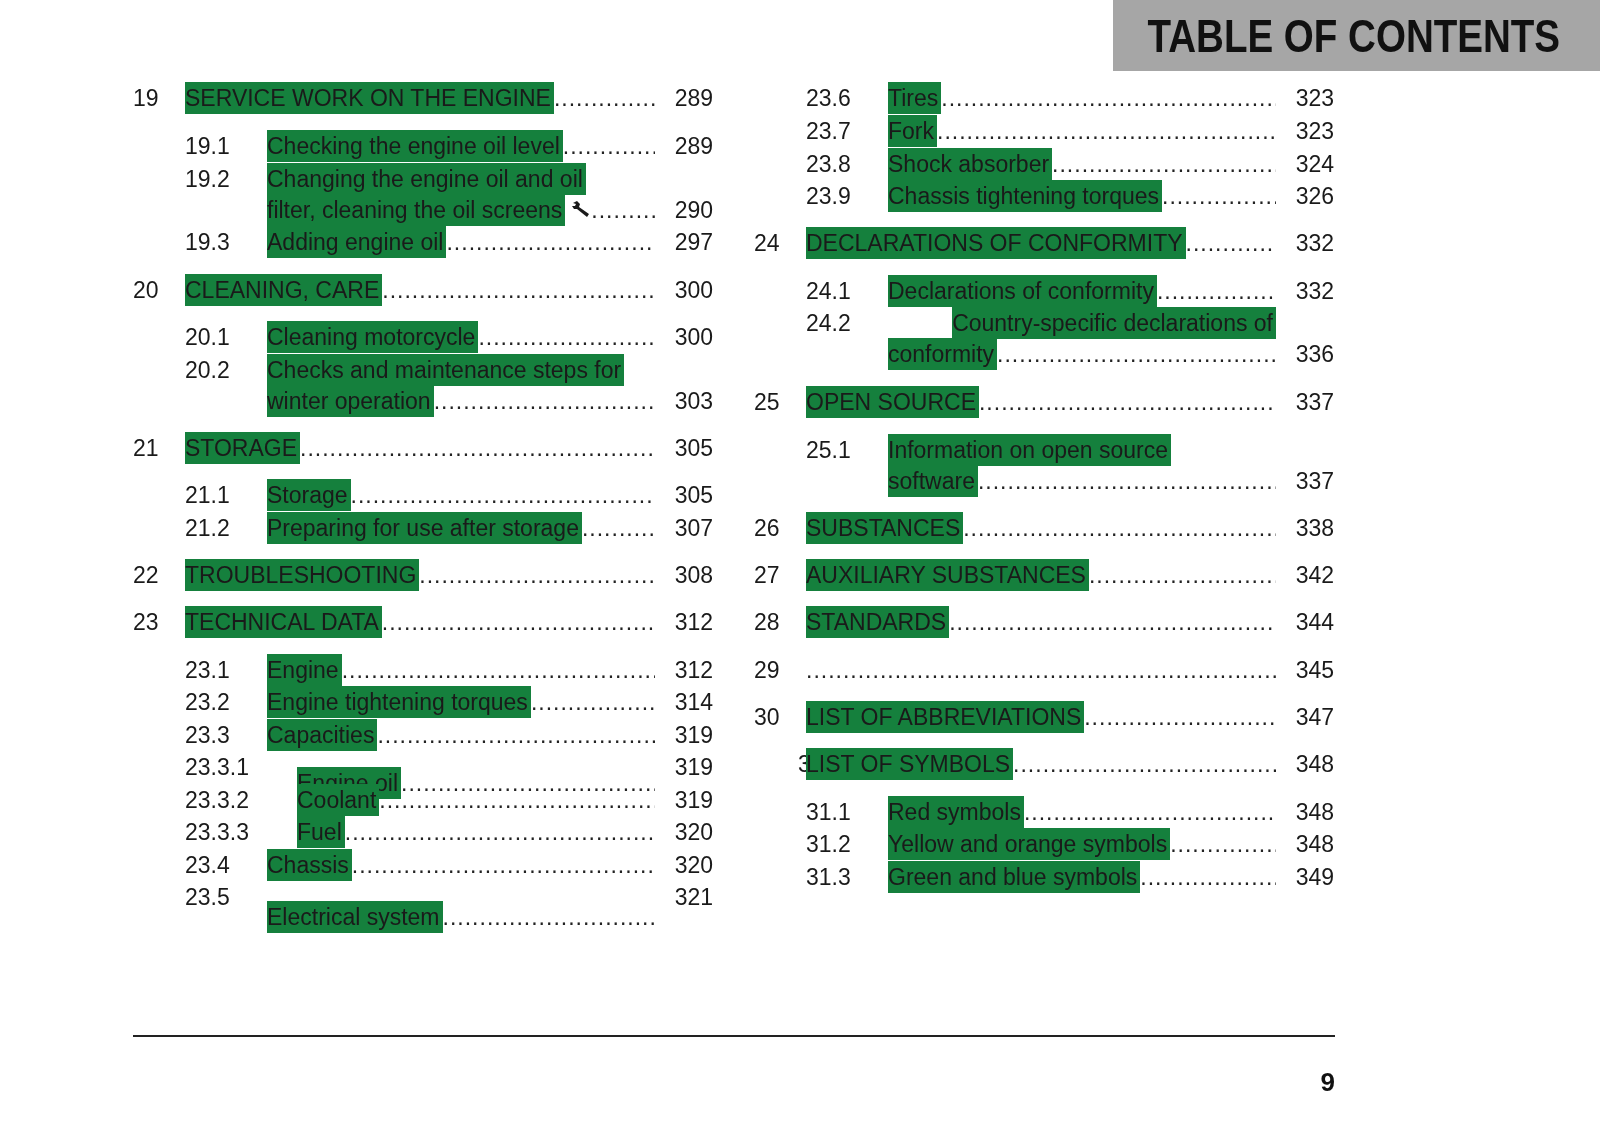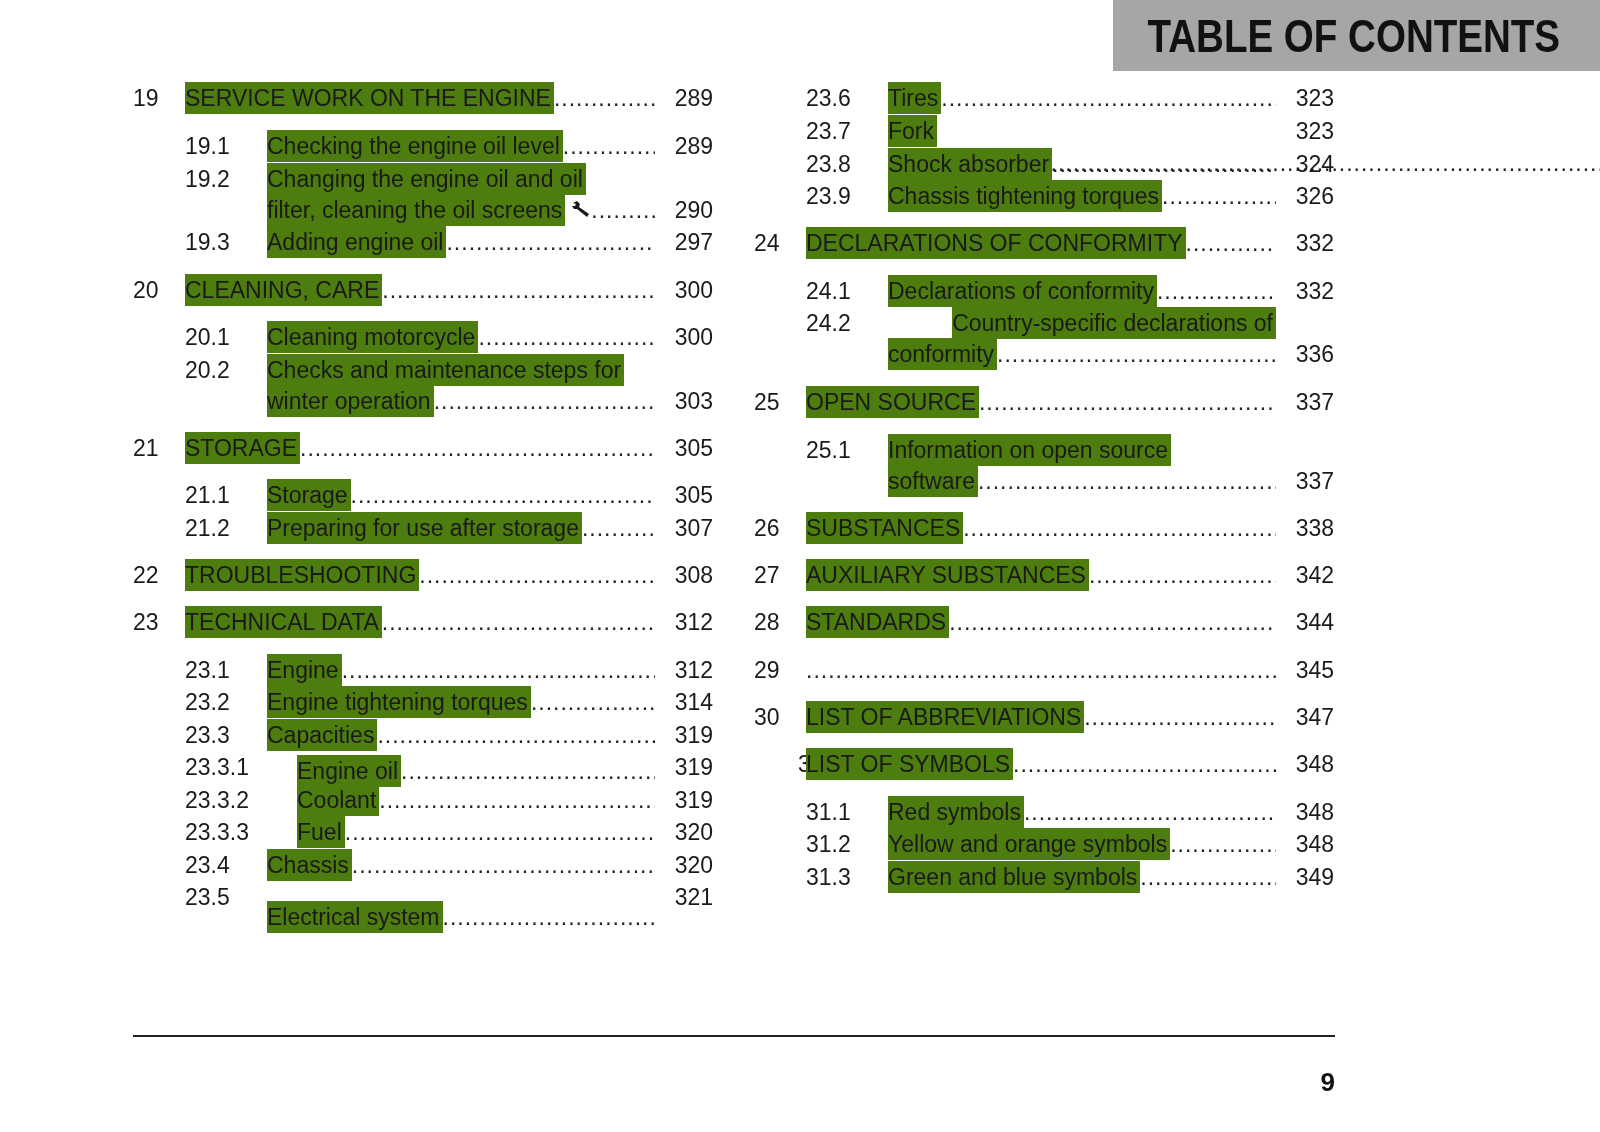--- a/index.html
+++ b/index.html
@@ -10,21 +10,21 @@
   .header-title { position: absolute; right: 40px; top: 8px; font-family: "Liberation Sans", sans-serif;
                   font-weight: bold; font-size: 47px; letter-spacing: 0px; color: #111;
                   transform: scaleX(0.82); transform-origin: right center; white-space: nowrap; }
   .col { position: absolute; top: 0; }
   .col-left { left: 133px; width: 580px; }
   .col-right { left: 754px; width: 580px; }
   .entry { position: absolute; left: 0; width: 100%; font-size: 23px; line-height: 32px;
            display: flex; align-items: baseline; white-space: nowrap; }
   .entry .num { flex: 0 0 auto; }
   .entry .title-wrap { position: absolute; display: flex; align-items: baseline; }
-  .entry .label { white-space: nowrap; padding-right: 3px; background: #4d7c0f; }
+  .entry .label { white-space: nowrap; padding-right: 3px; background: #15803d; }
   .entry .dots { flex: 1 1 auto; overflow: hidden; white-space: nowrap; letter-spacing: 1px; color: #222; }
   .entry .page { position: absolute; right: 0; }
   .wrench { display: inline-block; font-size: 20px; margin-left: 6px; }
   .footer-rule { position: absolute; left: 133px; top: 1035px; width: 1202px; height: 2px; background: #222; }
   .page-number { position: absolute; left: 1300px; width: 35px; text-align: right; top: 1067px;
                  font-weight: bold; font-size: 26px; color: #111; }
 </style>
 </head>
 <body>
 
@@ -157,21 +157,21 @@
     <div class="entry" style="top: 719px;">
       <span class="num" style="position: absolute; left: 52px;">23.3</span>
       <div class="title-wrap" style="left: 134px; right: 58px; top: 0px;">
         <span class="label">Capacities</span>
         <span class="dots">........................................................................................................................................................................................................</span>
       </div>
       <span class="page" style="top: 0px;">319</span>
     </div>
     <div class="entry" style="top: 751px;">
       <span class="num" style="position: absolute; left: 52px;">23.3.1</span>
-      <div class="title-wrap" style="left: 164px; right: 58px; top: 4px;">
+      <div class="title-wrap" style="left: 164px; right: 58px; top: 16px;">
         <span class="label">Engine oil</span>
         <span class="dots">........................................................................................................................................................................................................</span>
       </div>
       <span class="page" style="top: 0px;">319</span>
     </div>
     <div class="entry" style="top: 784px;">
       <span class="num" style="position: absolute; left: 52px;">23.3.2</span>
       <div class="title-wrap" style="left: 164px; right: 58px; top: 0px;">
         <span class="label">Coolant</span>
         <span class="dots">........................................................................................................................................................................................................</span>
@@ -207,21 +207,21 @@
     <div class="entry" style="top: 82px;">
       <span class="num" style="position: absolute; left: 52px;">23.6</span>
       <div class="title-wrap" style="left: 134px; right: 58px; top: 0px;">
         <span class="label">Tires</span>
         <span class="dots">........................................................................................................................................................................................................</span>
       </div>
       <span class="page" style="top: 0px;">323</span>
     </div>
     <div class="entry" style="top: 115px;">
       <span class="num" style="position: absolute; left: 52px;">23.7</span>
-      <div class="title-wrap" style="left: 134px; right: 56px; top: 0px; flex-direction: column;">
+      <div class="title-wrap" style="left: 134px; right: 56px; top: 0px;">
         <span class="label">Fork</span>
         <span class="dots">........................................................................................................................................................................................................</span>
       </div>
       <span class="page" style="top: 0px;">323</span>
     </div>
     <div class="entry" style="top: 148px;">
       <span class="num" style="position: absolute; left: 52px;">23.8</span>
       <div class="title-wrap" style="left: 134px; right: 58px; top: 0px;">
         <span class="label">Shock absorber</span>
         <span class="dots">........................................................................................................................................................................................................</span>

